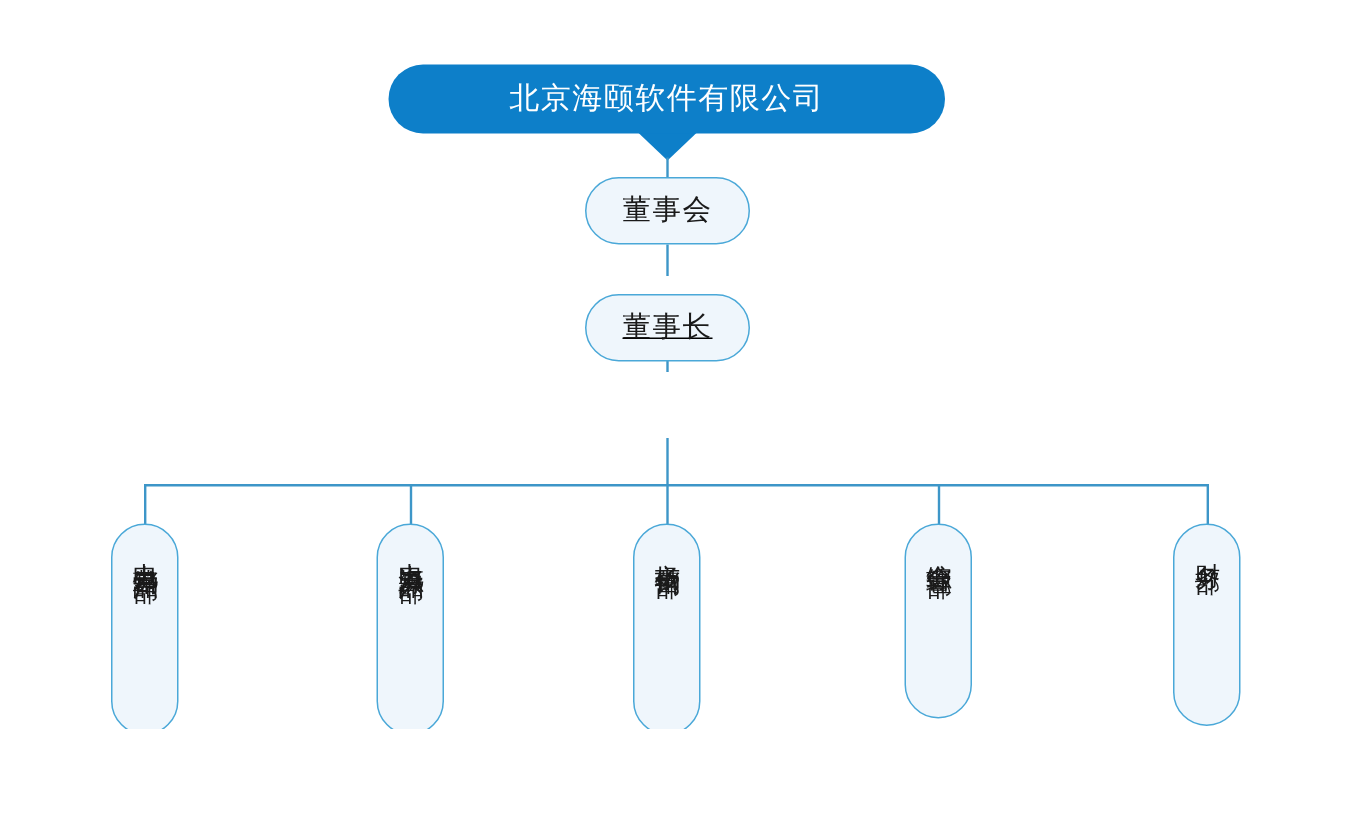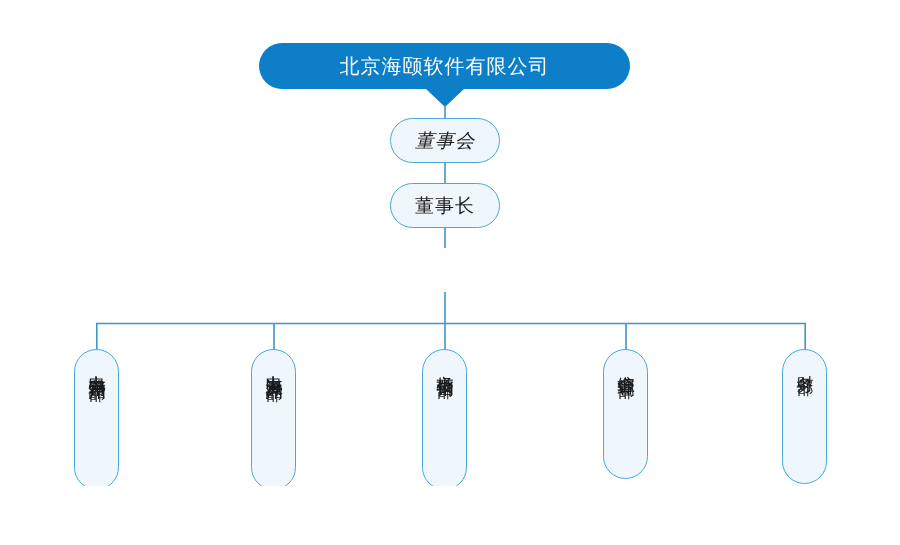--- a/index.html
+++ b/index.html
@@ -114,24 +114,24 @@
     <line x1="274" y1="323" x2="274" y2="350" stroke="#3d96c8" stroke-width="1.6"></line>
     <line x1="445" y1="323" x2="445" y2="350" stroke="#3d96c8" stroke-width="1.6"></line>
     <line x1="626" y1="323" x2="626" y2="350" stroke="#3d96c8" stroke-width="1.6"></line>
     <line x1="805.2" y1="323" x2="805.2" y2="350" stroke="#3d96c8" stroke-width="1.6"></line>
   </svg>
 
   <div class="root-node">
     <span class="root-label">北京海颐软件有限公司</span>
   </div>
 
-  <div class="pill-h" style="top:118px;font-style:italic;">
+  <div class="pill-h" style="top:118px;">
     <span class="pill-h-label">董事会</span>
   </div>
-  <div class="pill-h" style="top:183px;">
+  <div class="pill-h" style="top:196px;text-decoration:underline;">
     <span class="pill-h-label">董事长</span>
   </div>
 
   <div class="pill-v" style="left:74px; top:349px; height:141px;">
     <span class="pill-v-label">电力营销产品部</span>
   </div>
   <div class="pill-v" style="left:251px; top:349px; height:141px;">
     <span class="pill-v-label">电力资源产品部</span>
   </div>
   <div class="pill-v" style="left:422px; top:349px; height:141px;">

